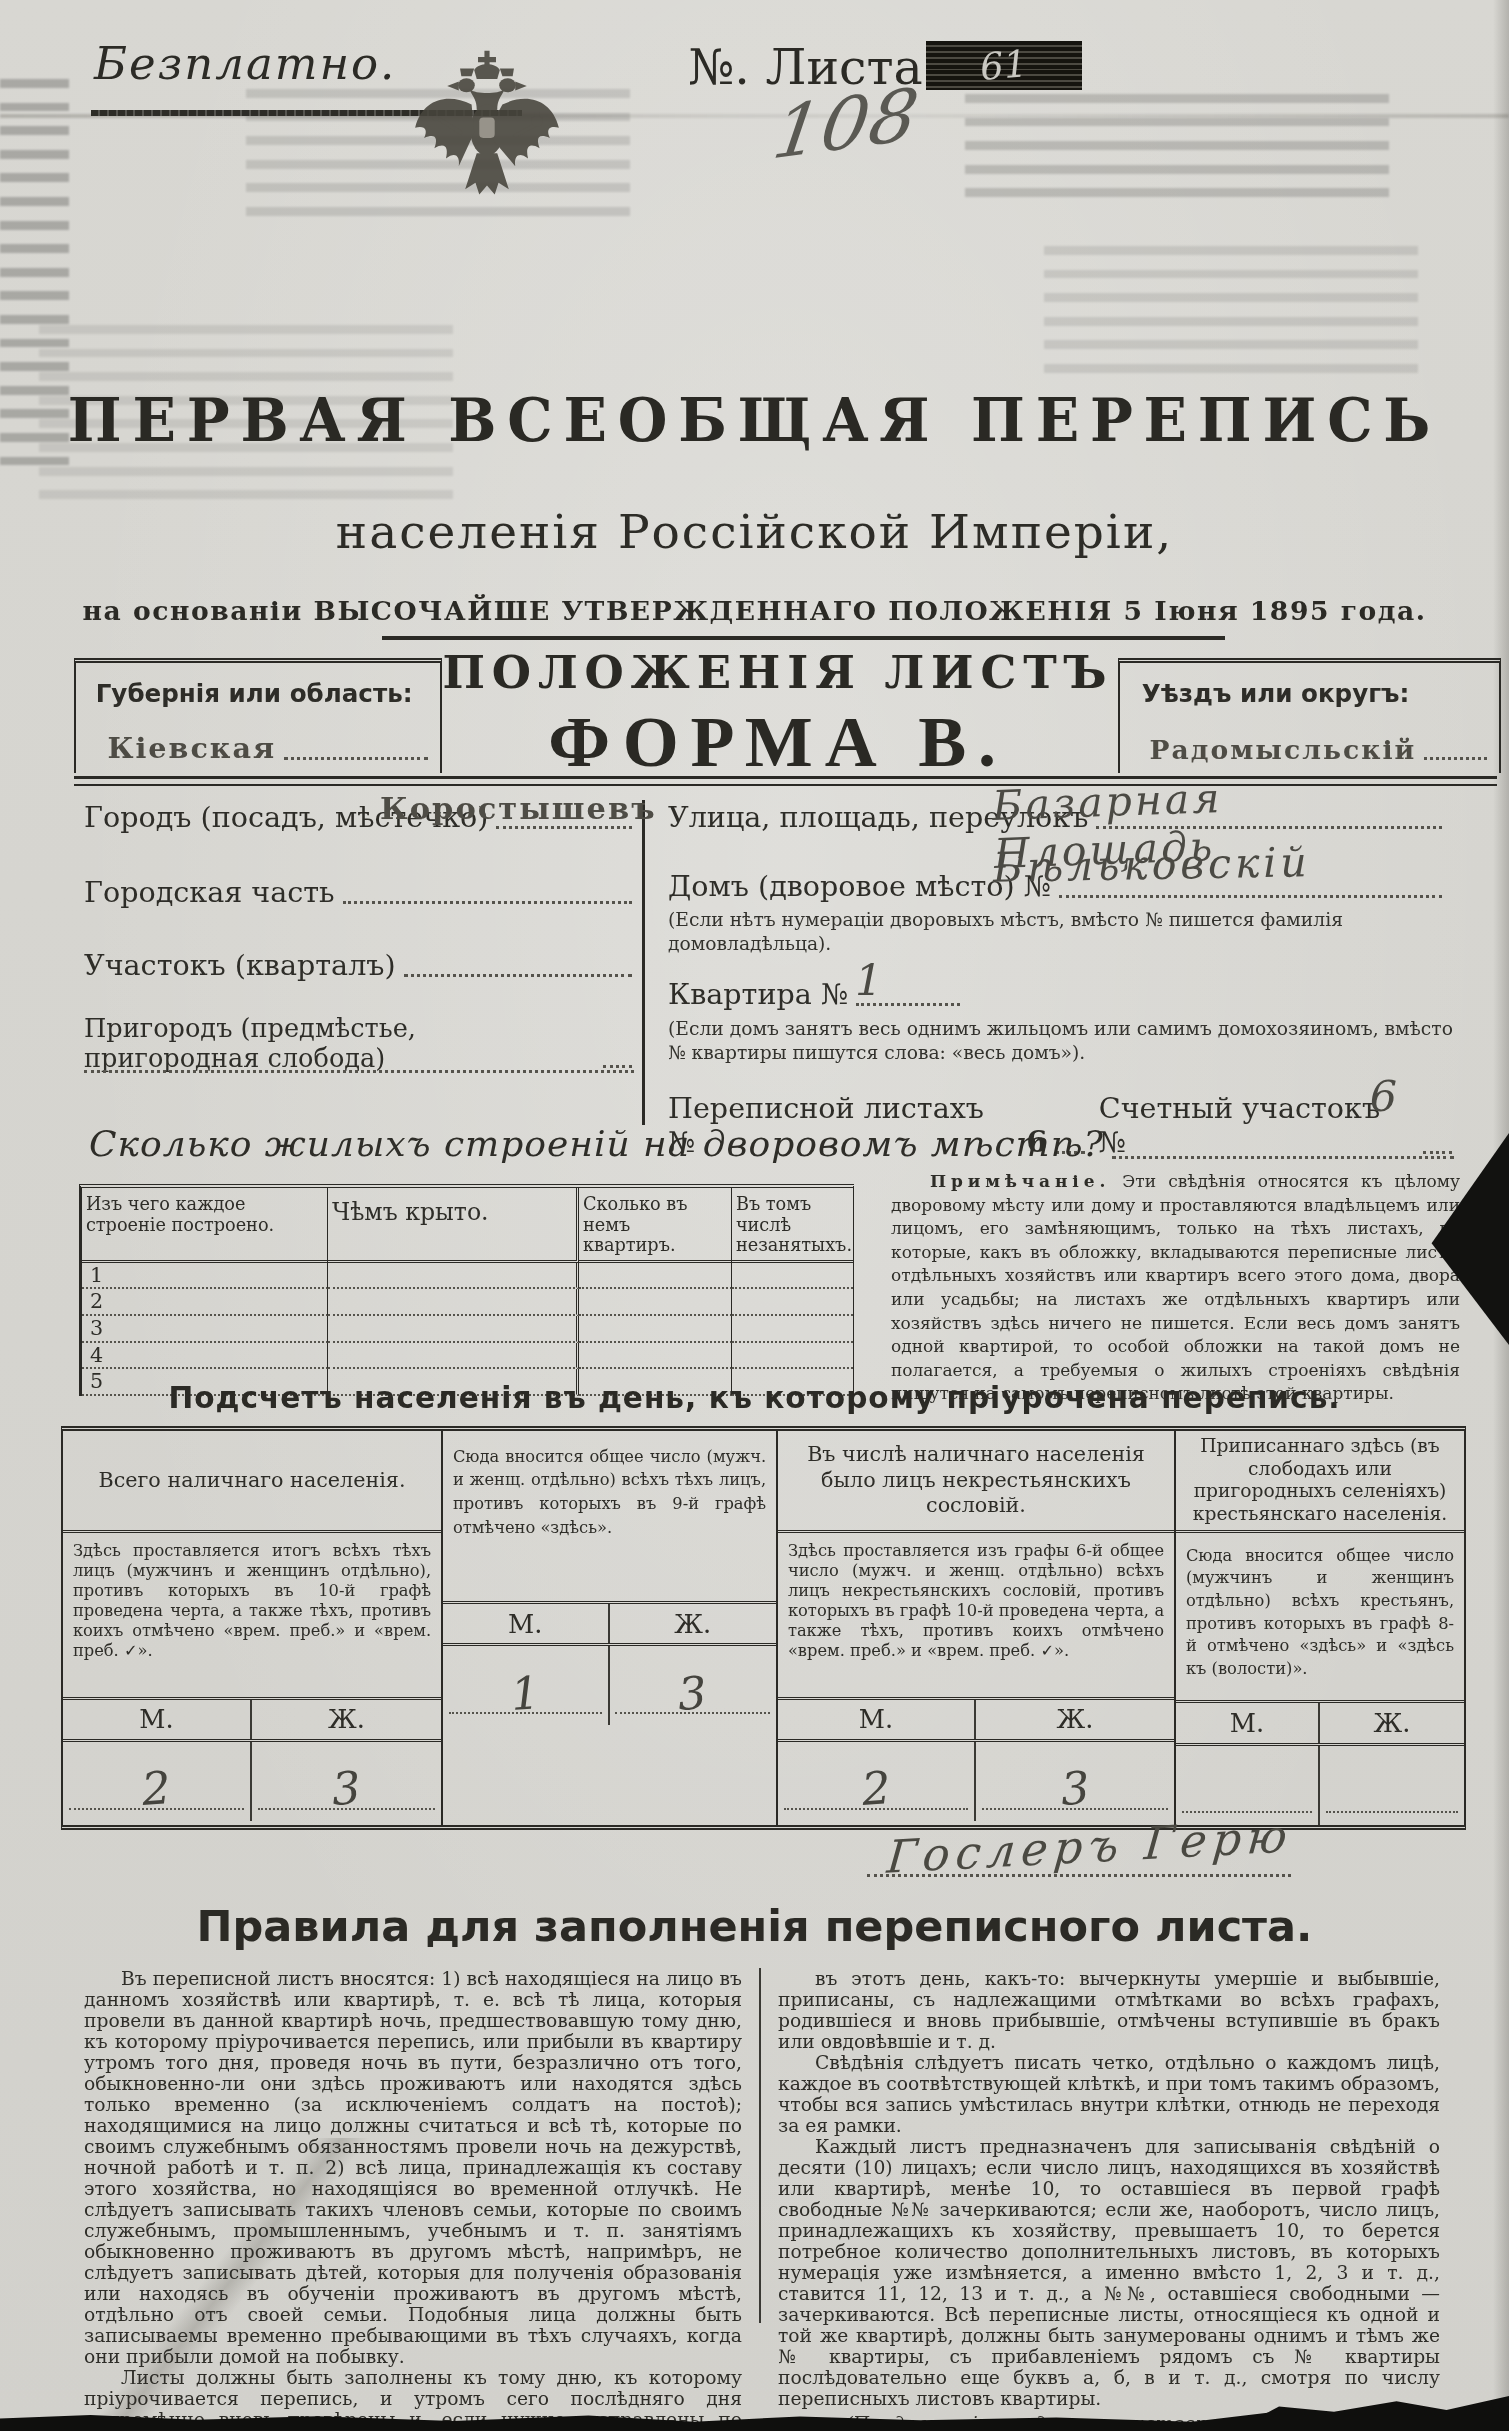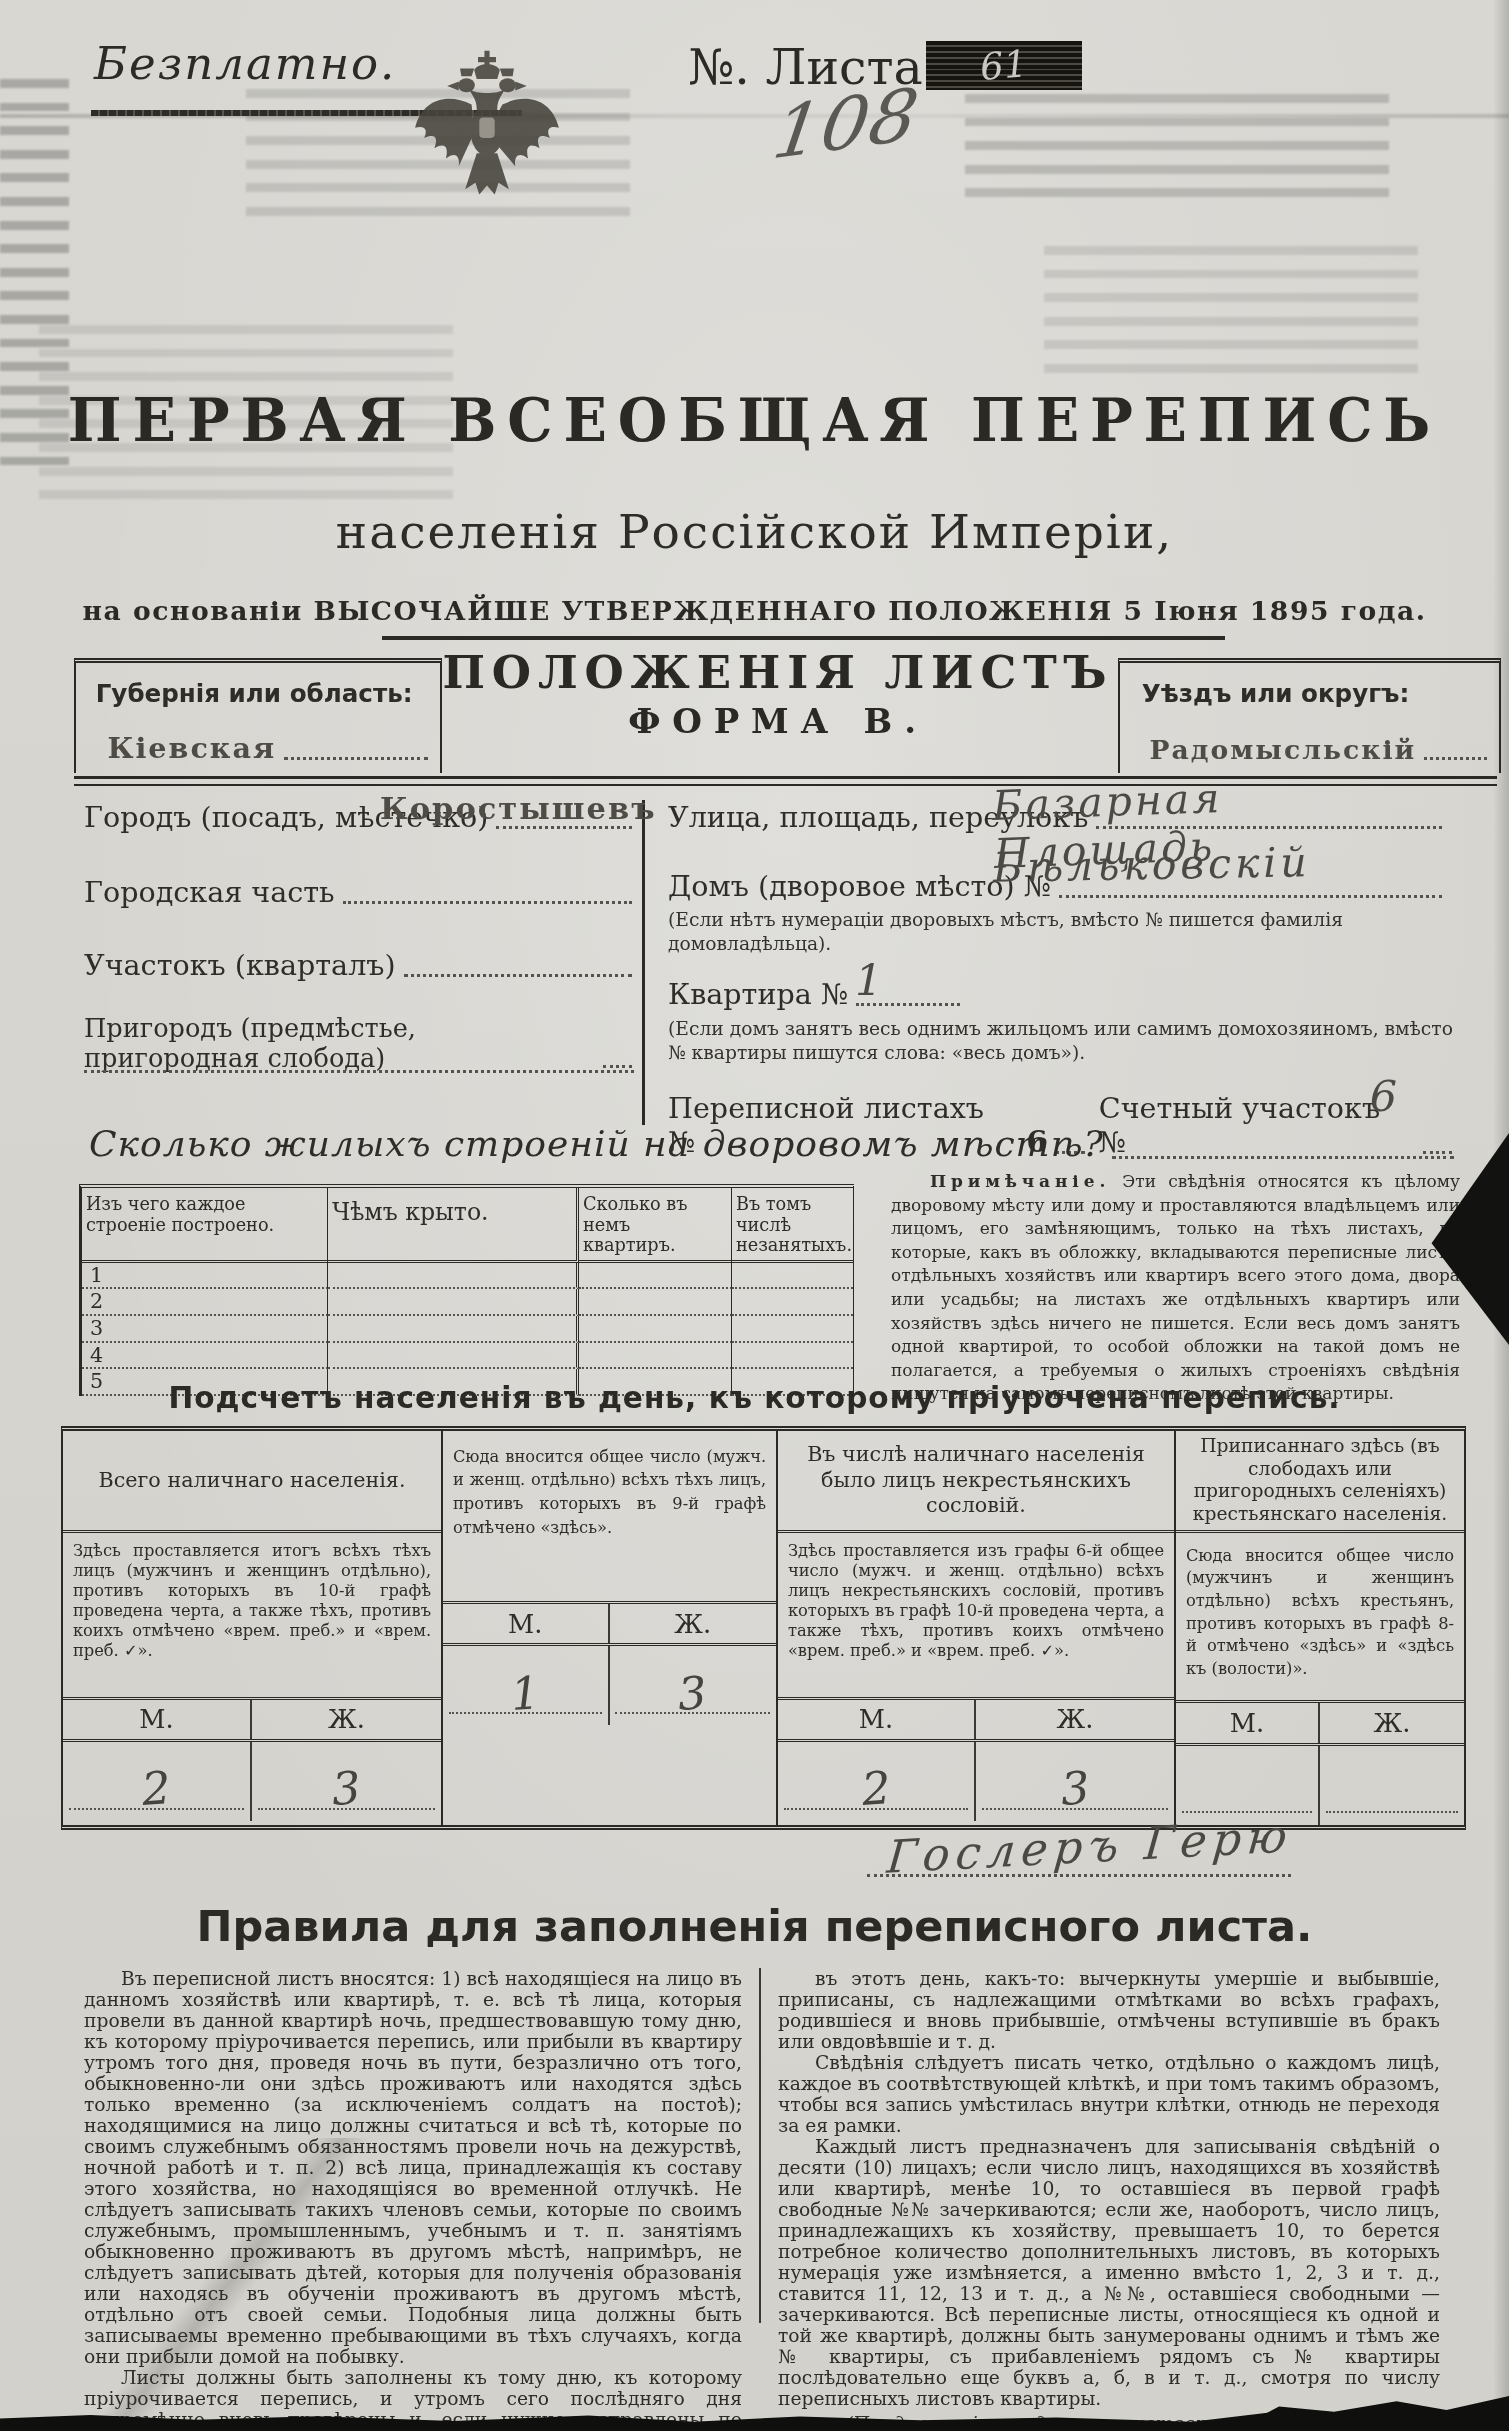--- a/index.html
+++ b/index.html
@@ -107,21 +107,21 @@
 
   <div class="abs fbox" style="left:74px;top:658px;width:364px;height:110px;">
     <div class="sans b" style="font-size:24.6px;padding:15.8px 0 0 19.7px;">Губернія или область:</div>
     <div class="frow" style="left:7.9px;right:7.9px;bottom:7.9px;">
       <span class="stamp" style="font-size:28.6px;margin-left:23.6px;">Кіевская</span>
       <span class="dotfill"></span>
     </div>
   </div>
   <div class="abs" style="left:438px;top:646px;width:680px;text-align:center;">
     <div class="b" style="font-size:45px;letter-spacing:6.9px;color:#2a2924;">ПОЛОЖЕНІЯ ЛИСТЪ</div>
-    <div class="b" style="font-size:34px;letter-spacing:11.8px;color:#2a2924;margin-top:2px;">ФОРМА В.</div>
+    <div class="b" style="font-size:72px;letter-spacing:11.8px;color:#2a2924;margin-top:2px;font-family:Liberation Serif, serif;">ФОРМА В.</div>
   </div>
   <div class="abs fbox" style="left:1118px;top:658px;width:379px;height:110px;">
     <div class="sans b" style="font-size:24.6px;padding:15.8px 0 0 21.7px;">Уѣздъ или округъ:</div>
     <div class="frow" style="left:7.9px;right:7.9px;bottom:7.9px;">
       <span class="stamp" style="font-size:26.6px;margin-left:21.7px;">Радомысльскій</span>
       <span class="dotfill"></span>
     </div>
   </div>
   <div class="abs rule2" style="left:74px;top:776px;width:1423px;"></div>
 

